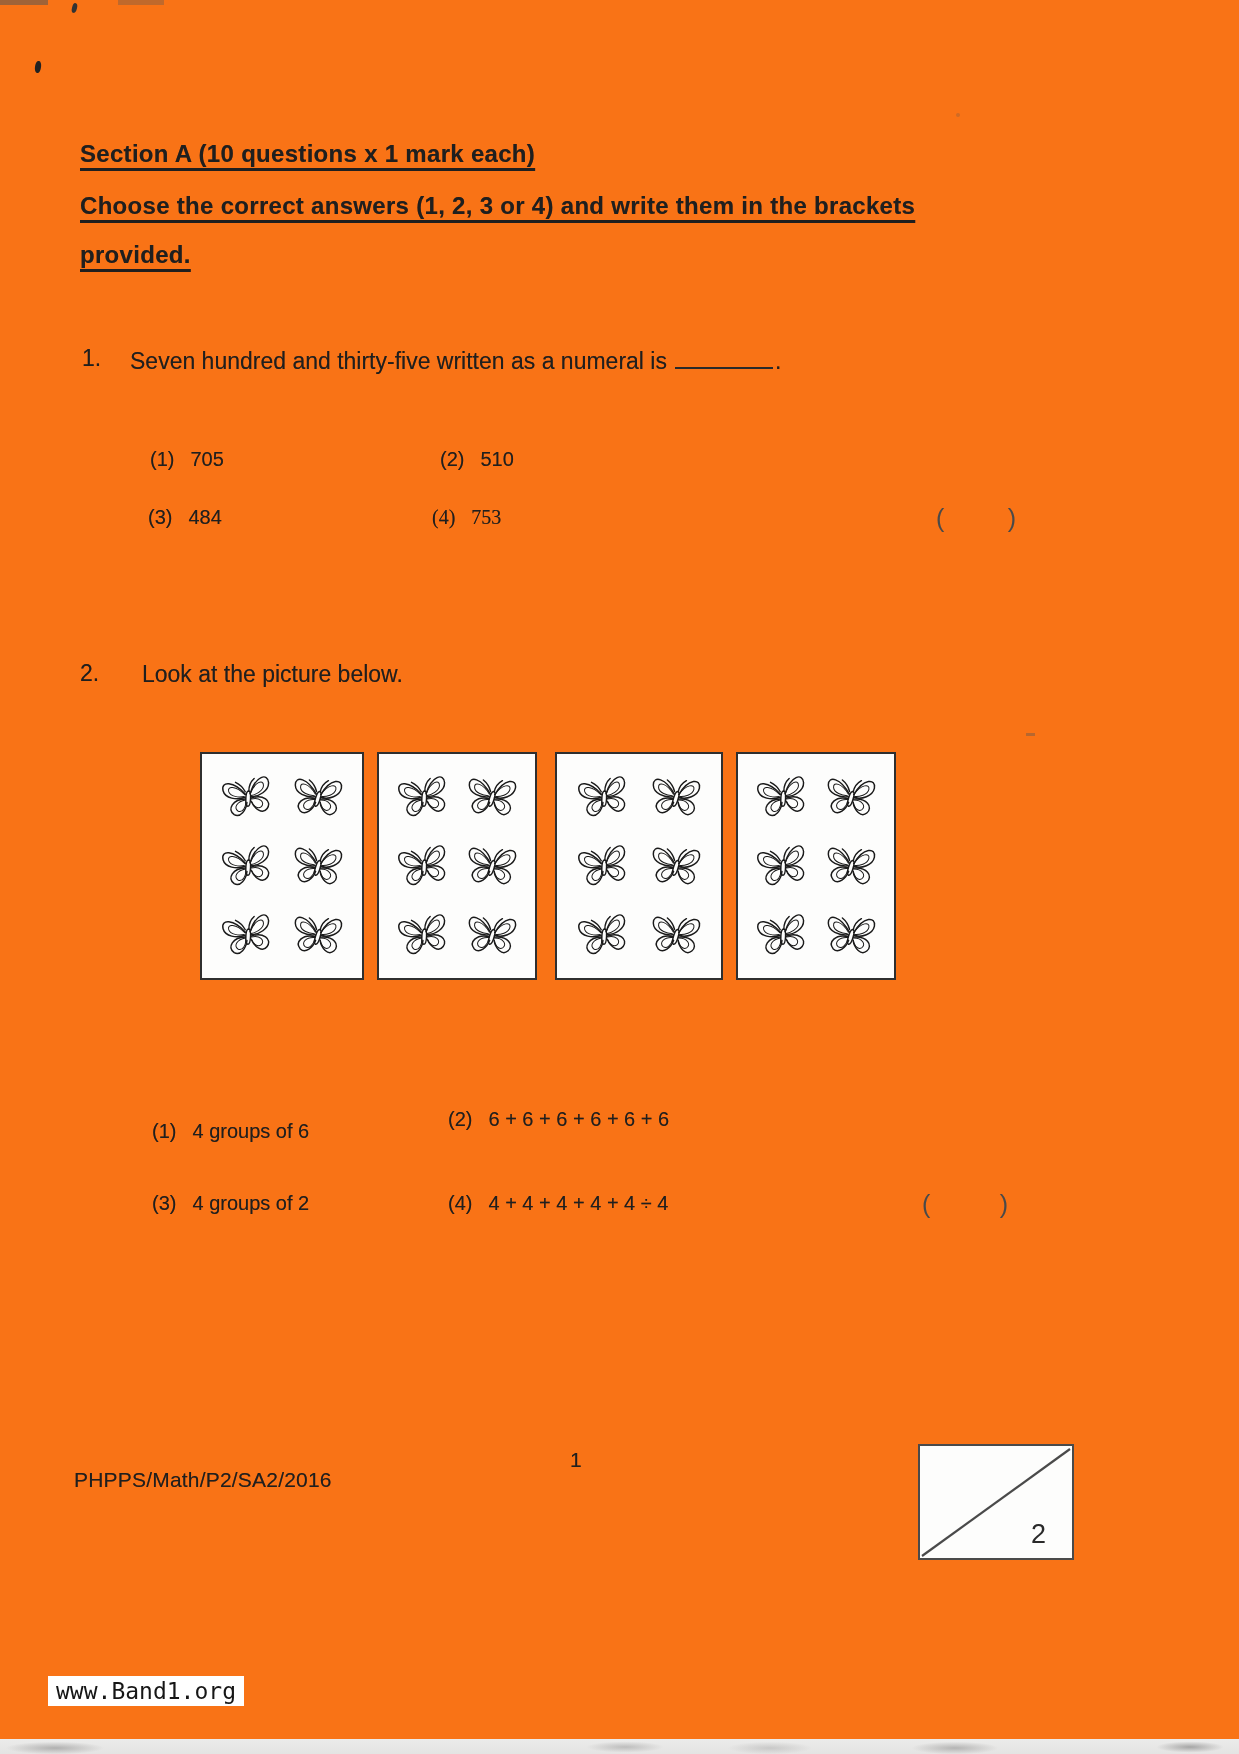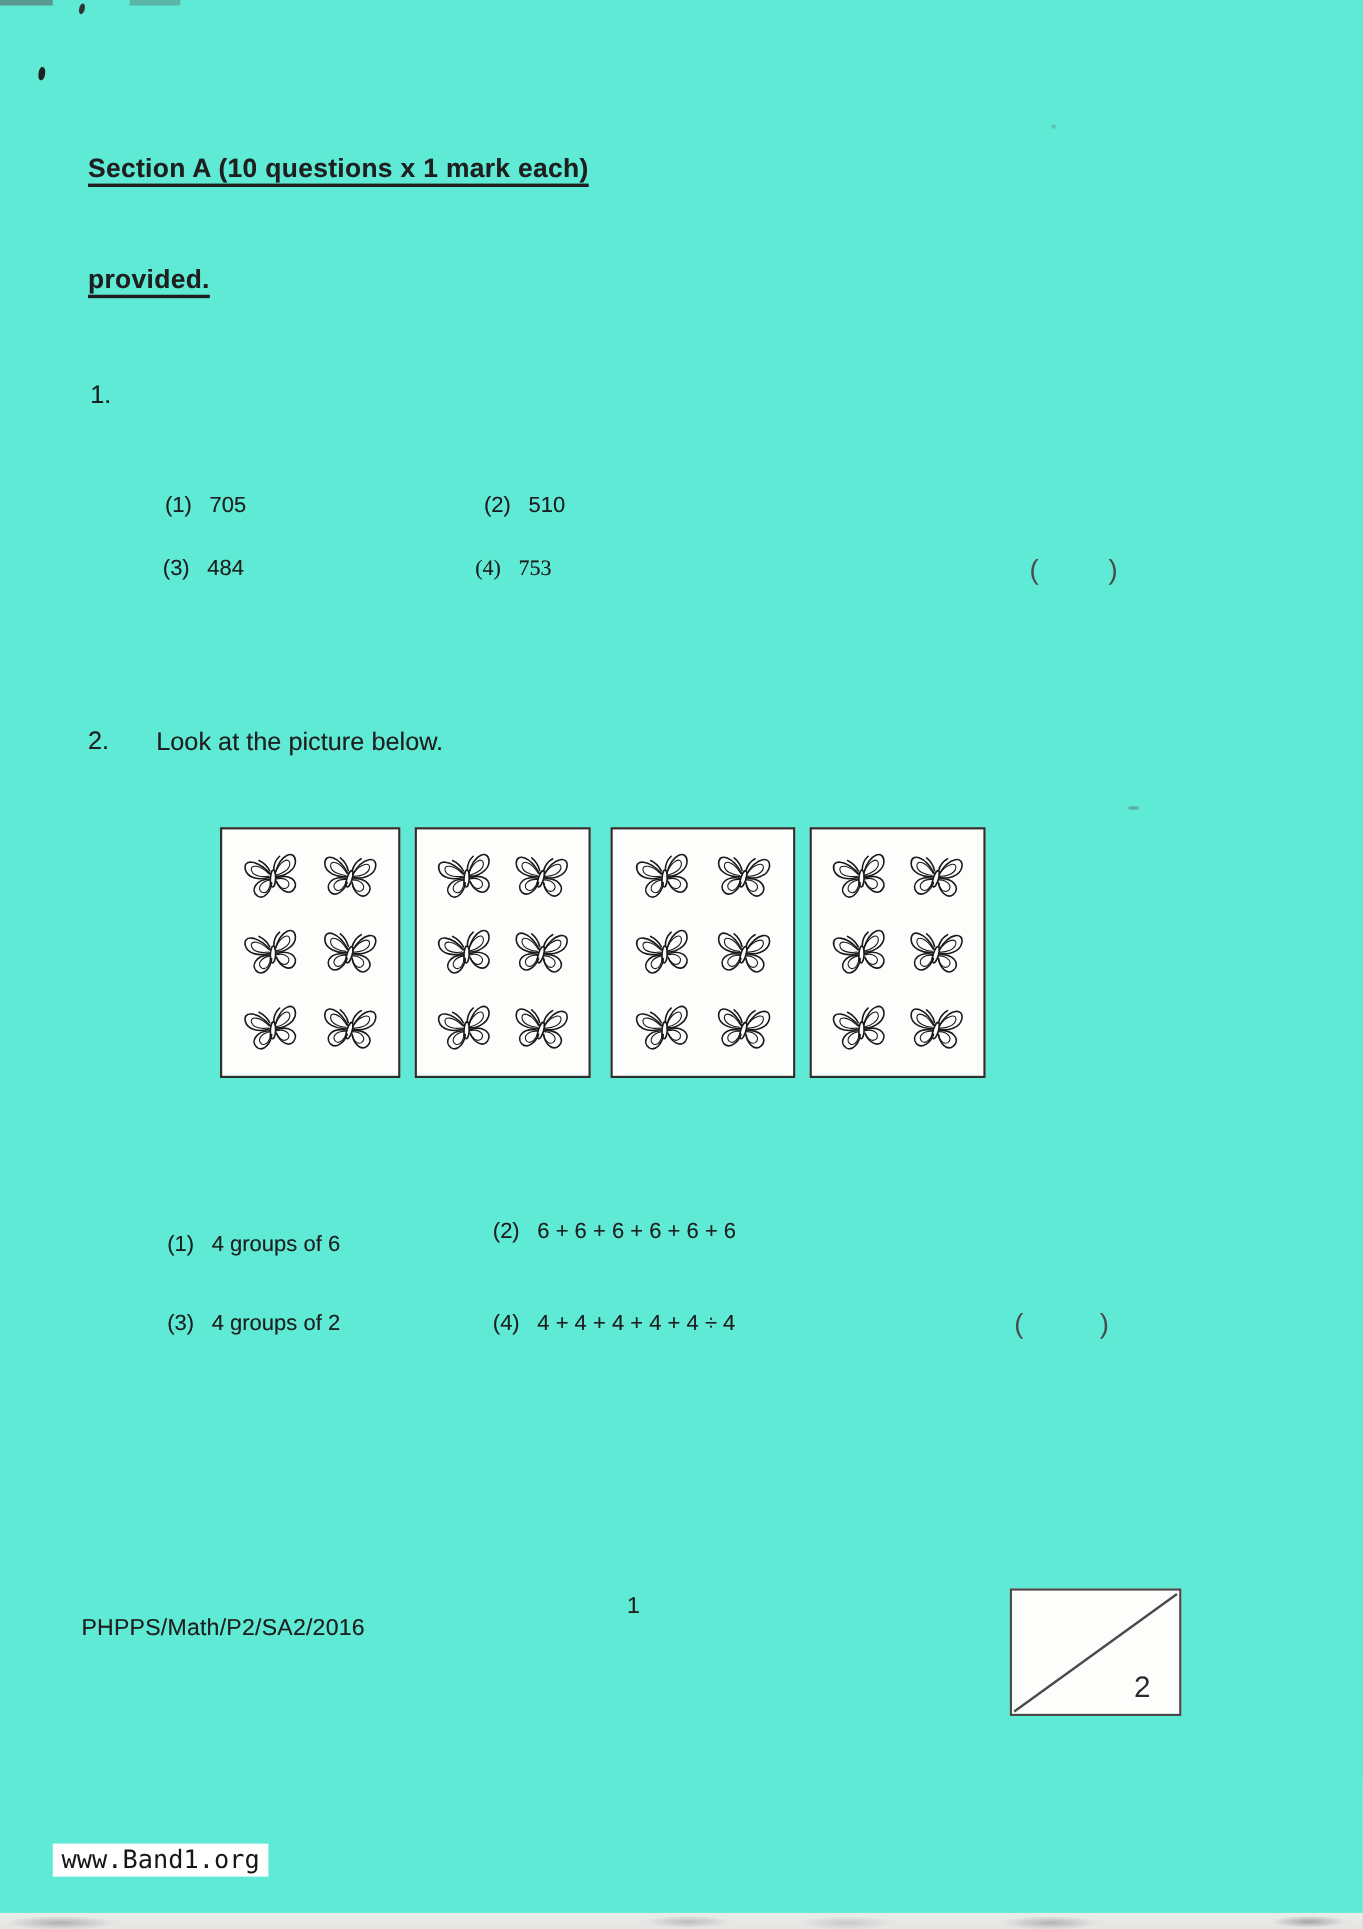--- a/index.html
+++ b/index.html
@@ -1,19 +1,19 @@
 <!DOCTYPE html>
 <html><head>
 <meta charset="utf-8">
 <style>
   html,body{margin:0;padding:0;background:#ffffff;}
   .page{
     position:relative;
     width:1239px;height:1754px;
-    background:#5eead4;
+    background:#f97316;
     font-family:"Liberation Sans", sans-serif;
     color:#1e1e1e;
     overflow:hidden;
   }
   .abs{position:absolute;}
   .ink{color:#1f1f1f;text-shadow:0 0 0.6px rgba(20,20,20,.45);}
   .hdr{
     font-weight:bold;font-size:24px;letter-spacing:.3px;
     text-decoration:underline;text-decoration-thickness:2.5px;text-underline-offset:6px;
   }
@@ -91,23 +91,25 @@
   </svg>
 
   <div class="art" style="left:0;top:0;width:48px;height:5px;opacity:.55;"></div>
   <div class="art" style="left:118px;top:0;width:46px;height:5px;opacity:.35;"></div>
   <div class="art" style="left:72px;top:3px;width:5px;height:10px;border-radius:50%;transform:rotate(14deg);background:#333;"></div>
   <div class="art" style="left:35px;top:61px;width:6px;height:12px;border-radius:45%;transform:rotate(8deg);background:#222;"></div>
   <div class="art" style="left:1026px;top:733px;width:9px;height:3px;opacity:.4;"></div>
   <div class="art" style="left:956px;top:113px;width:4px;height:4px;opacity:.25;border-radius:50%;"></div>
 
   <div class="abs ink hdr" style="left:80px;top:140px;">Section A (10 questions x 1 mark each)</div>
+  <div class="abs ink hdr" style="left:80px;top:192px;">Choose the correct answers (1, 2, 3 or 4) and write them in the brackets</div>
   <div class="abs ink hdr" style="left:80px;top:241px;">provided.</div>
 
   <div class="abs ink qnum" style="left:82px;top:345px;">1.</div>
+  <div class="abs ink qtext" style="left:130px;top:347px;"><span>Seven hundred and thirty-five written as a numeral is</span><span class="blank"></span><span>.</span></div>
 
   <div class="abs ink opt" style="left:150px;top:448px;"><span class="lab">(1)</span><span>705</span></div>
   <div class="abs ink opt" style="left:440px;top:448px;"><span class="lab">(2)</span><span>510</span></div>
   <div class="abs ink opt" style="left:148px;top:506px;"><span class="lab">(3)</span><span>484</span></div>
   <div class="abs ink opt" style="left:432px;top:506px;font-family:Liberation Serif, serif;"><span class="lab">(4)</span><span>753</span></div>
 
   <div class="abs bracket-pair" style="left:936px;top:504px;width:80px;">
     <span>(</span>
     <span>)</span>
   </div>

